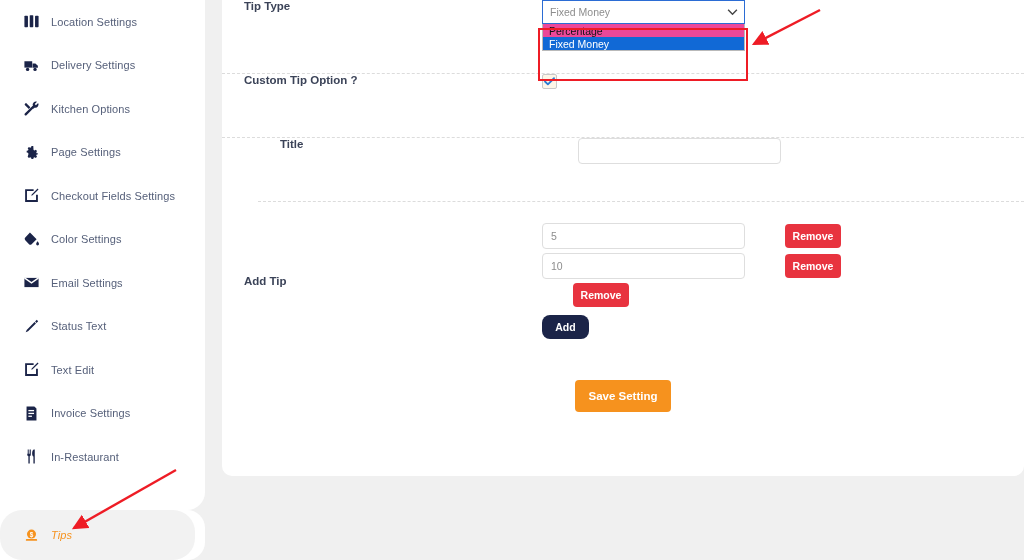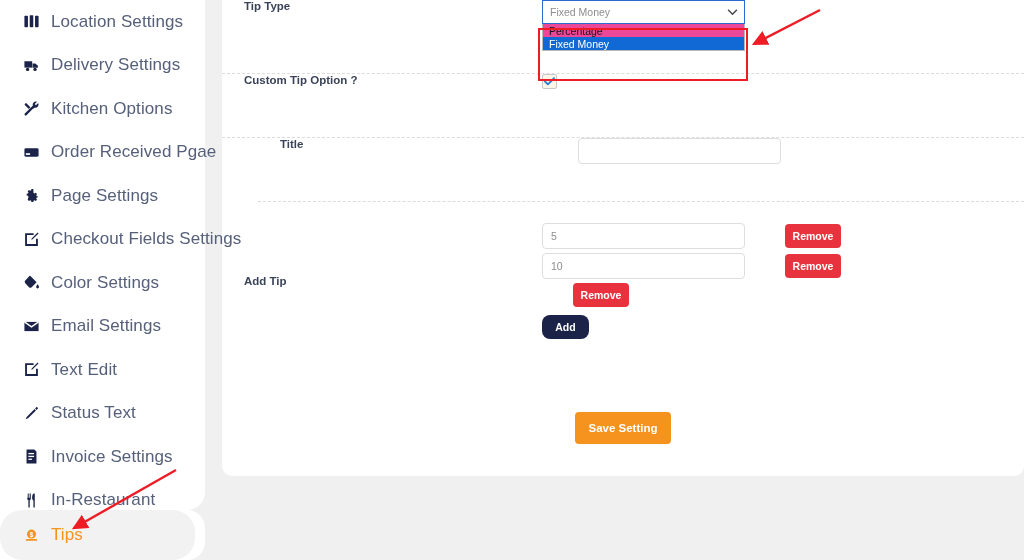--- a/index.html
+++ b/index.html
@@ -30,32 +30,32 @@
     cursor: pointer;
   }
   .nav-item .nav-icon {
     width: 19px; height: 19px;
     flex: 0 0 19px;
     display: flex; align-items: center; justify-content: center;
     color: #1b2448;
   }
   .nav-item .nav-icon svg { display: block; }
   .nav-label {
-    font-size: 17px;
+    font-size: 11px;
     color: #56607a;
     letter-spacing: 0.1px;
     white-space: nowrap;
   }
   .nav-item.active {
     background: #f2f2f2;
     border-radius: 22px;
     margin-right: 10px;
   }
   .nav-item.active .nav-icon { color: #f6921e; }
-  .nav-item.active .nav-label { color: #f6921e; }
+  .nav-item.active .nav-label { color: #f6921e; font-style: italic; }
 
   
   .sidebar-lower {
     position: absolute; left: 0; top: 510px;
     width: 205px; height: 50px;
     background: #ffffff;
     border-top-right-radius: 18px;
     border-bottom-right-radius: 18px;
     z-index: 3;
   }
@@ -180,21 +180,21 @@
     border: none; border-radius: 8px;
     font-size: 10.5px; font-weight: bold;
     font-family: "Liberation Sans", sans-serif;
     cursor: pointer;
   }
 
   
   .save-zone {
     position: absolute; left: 0; top: 380px;
     width: 802px; height: 96px;
-    display: flex; align-items: center; justify-content: center;
+    display: flex; justify-content: center;
   }
   .btn-save {
     width: 96px; height: 32px;
     background: #f6921e;
     color: #fff;
     border: none; border-radius: 4px;
     font-size: 11.5px; font-weight: bold;
     font-family: "Liberation Sans", sans-serif;
     cursor: pointer;
   }
@@ -236,29 +236,20 @@
               <path d="M20.8 3.6a4.4 4.4 0 01-5.6 5.6L4.4 20a2 2 0 11-2.8-2.8L12.4 6.4A4.4 4.4 0 0118 .8z" opacity="0"></path>
               <path d="M2.6 19.1L13.4 8.3l2.3 2.3L4.9 21.4a1.6 1.6 0 11-2.3-2.3z"></path>
               <path d="M21.4 4.2l-3.2 3.2-1.6-1.6 3.2-3.2a4.6 4.6 0 00-5.9 5.9l-1.4 1.4 2.3 2.3 1.4-1.4a4.6 4.6 0 005.2-6.6z"></path>
             </svg>
           </span>
           <span class="nav-label">Kitchen Options</span>
         </li>
         <li class="nav-item">
           <span class="nav-icon">
             <svg width="17" height="17" viewBox="0 0 24 24" fill="currentColor">
-              <rect x="2" y="6" width="20" height="12" rx="2"></rect>
-              <rect x="4" y="13" width="6" height="2.4" fill="#fff"></rect>
-            </svg>
-          </span>
-          <span class="nav-label">Order Received Pgae</span>
-        </li>
-        <li class="nav-item">
-          <span class="nav-icon">
-            <svg width="17" height="17" viewBox="0 0 24 24" fill="currentColor">
               <path d="M12 8.2A3.8 3.8 0 1012 15.8 3.8 3.8 0 0012 8.2zm9.2 5.2l-1.9-.4a7.4 7.4 0 00-.6-1.5l1.1-1.6-1.8-1.8-1.6 1.1a7.4 7.4 0 00-1.5-.6L14.5 2.8h-2.6l-.4 1.9a7.4 7.4 0 00-1.5.6L8.4 4.2 6.6 6l1.1 1.6a7.4 7.4 0 00-.6 1.5l-1.9.4v2.6l1.9.4c.14.53.34 1.03.6 1.5L6.6 18l1.8 1.8 1.6-1.1c.47.26.97.46 1.5.6l.4 1.9h2.6l.4-1.9c.53-.14 1.03-.34 1.5-.6l1.6 1.1 1.8-1.8-1.1-1.6c.26-.47.46-.97.6-1.5l1.9-.4z"></path>
             </svg>
           </span>
           <span class="nav-label">Page Settings</span>
         </li>
         <li class="nav-item">
           <span class="nav-icon">
             <svg width="17" height="17" viewBox="0 0 24 24" fill="currentColor">
               <path d="M3 3h12v2.6H5.6v12.8h12.8V11H21v10H3z"></path>
               <path d="M20.6 2.2l1.3 1.3-8.3 8.3-2 .7.7-2z"></path>
@@ -280,33 +271,33 @@
             <svg width="17" height="17" viewBox="0 0 24 24" fill="currentColor">
               <path d="M2 5.5h20v13H2z"></path>
               <path d="M2 5.5l10 7 10-7" fill="none" stroke="#fff" stroke-width="2"></path>
             </svg>
           </span>
           <span class="nav-label">Email Settings</span>
         </li>
         <li class="nav-item">
           <span class="nav-icon">
             <svg width="17" height="17" viewBox="0 0 24 24" fill="currentColor">
+              <path d="M19.4 2.6l2 2-2.3 2.3-2-2zM16.3 5.7l2 2L7.2 18.8l-3.4 1.4 1.4-3.4z"></path>
+            </svg>
+          </span>
+          <span class="nav-label">Status Text</span>
+        </li>
+        <li class="nav-item">
+          <span class="nav-icon">
+            <svg width="17" height="17" viewBox="0 0 24 24" fill="currentColor">
               <path d="M3 3h12v2.6H5.6v12.8h12.8V11H21v10H3z"></path>
               <path d="M20.6 2.2l1.3 1.3-8.3 8.3-2 .7.7-2z"></path>
             </svg>
           </span>
           <span class="nav-label">Text Edit</span>
-        </li>
-        <li class="nav-item">
-          <span class="nav-icon">
-            <svg width="17" height="17" viewBox="0 0 24 24" fill="currentColor">
-              <path d="M19.4 2.6l2 2-2.3 2.3-2-2zM16.3 5.7l2 2L7.2 18.8l-3.4 1.4 1.4-3.4z"></path>
-            </svg>
-          </span>
-          <span class="nav-label">Status Text</span>
         </li>
         <li class="nav-item">
           <span class="nav-icon">
             <svg width="17" height="17" viewBox="0 0 24 24" fill="currentColor">
               <path d="M5 2h11l3 3v17H5z"></path>
               <rect x="7.6" y="7" width="8" height="1.8" fill="#fff"></rect>
               <rect x="7.6" y="11" width="8" height="1.8" fill="#fff"></rect>
               <rect x="7.6" y="15" width="5" height="1.8" fill="#fff"></rect>
             </svg>
           </span>

